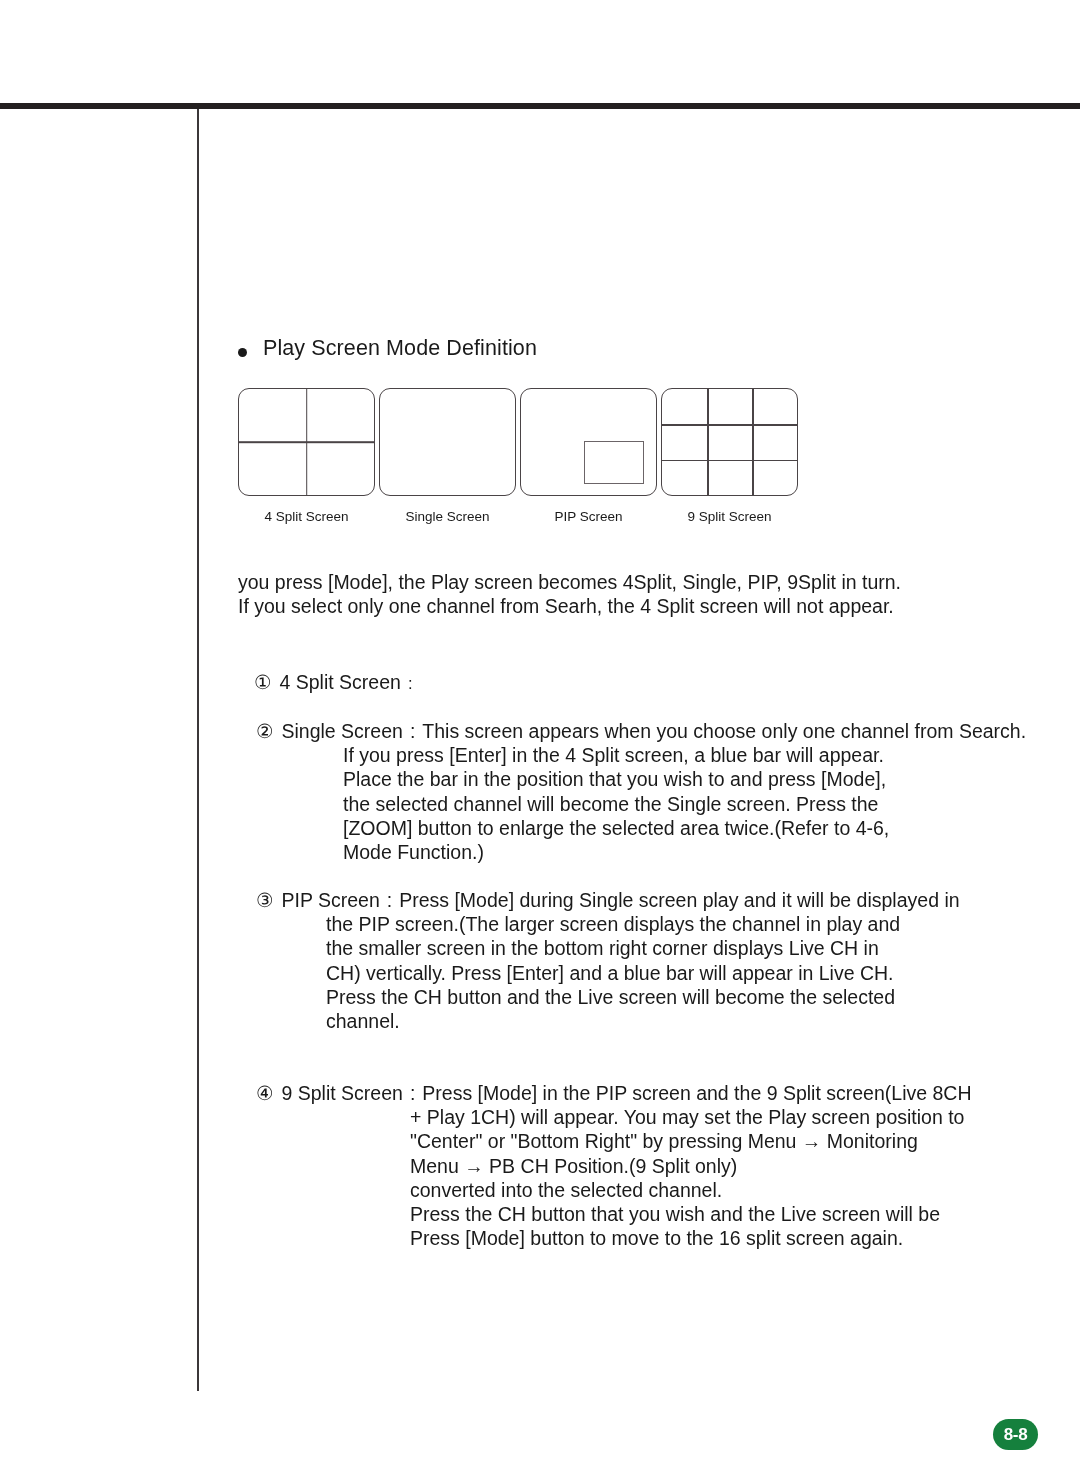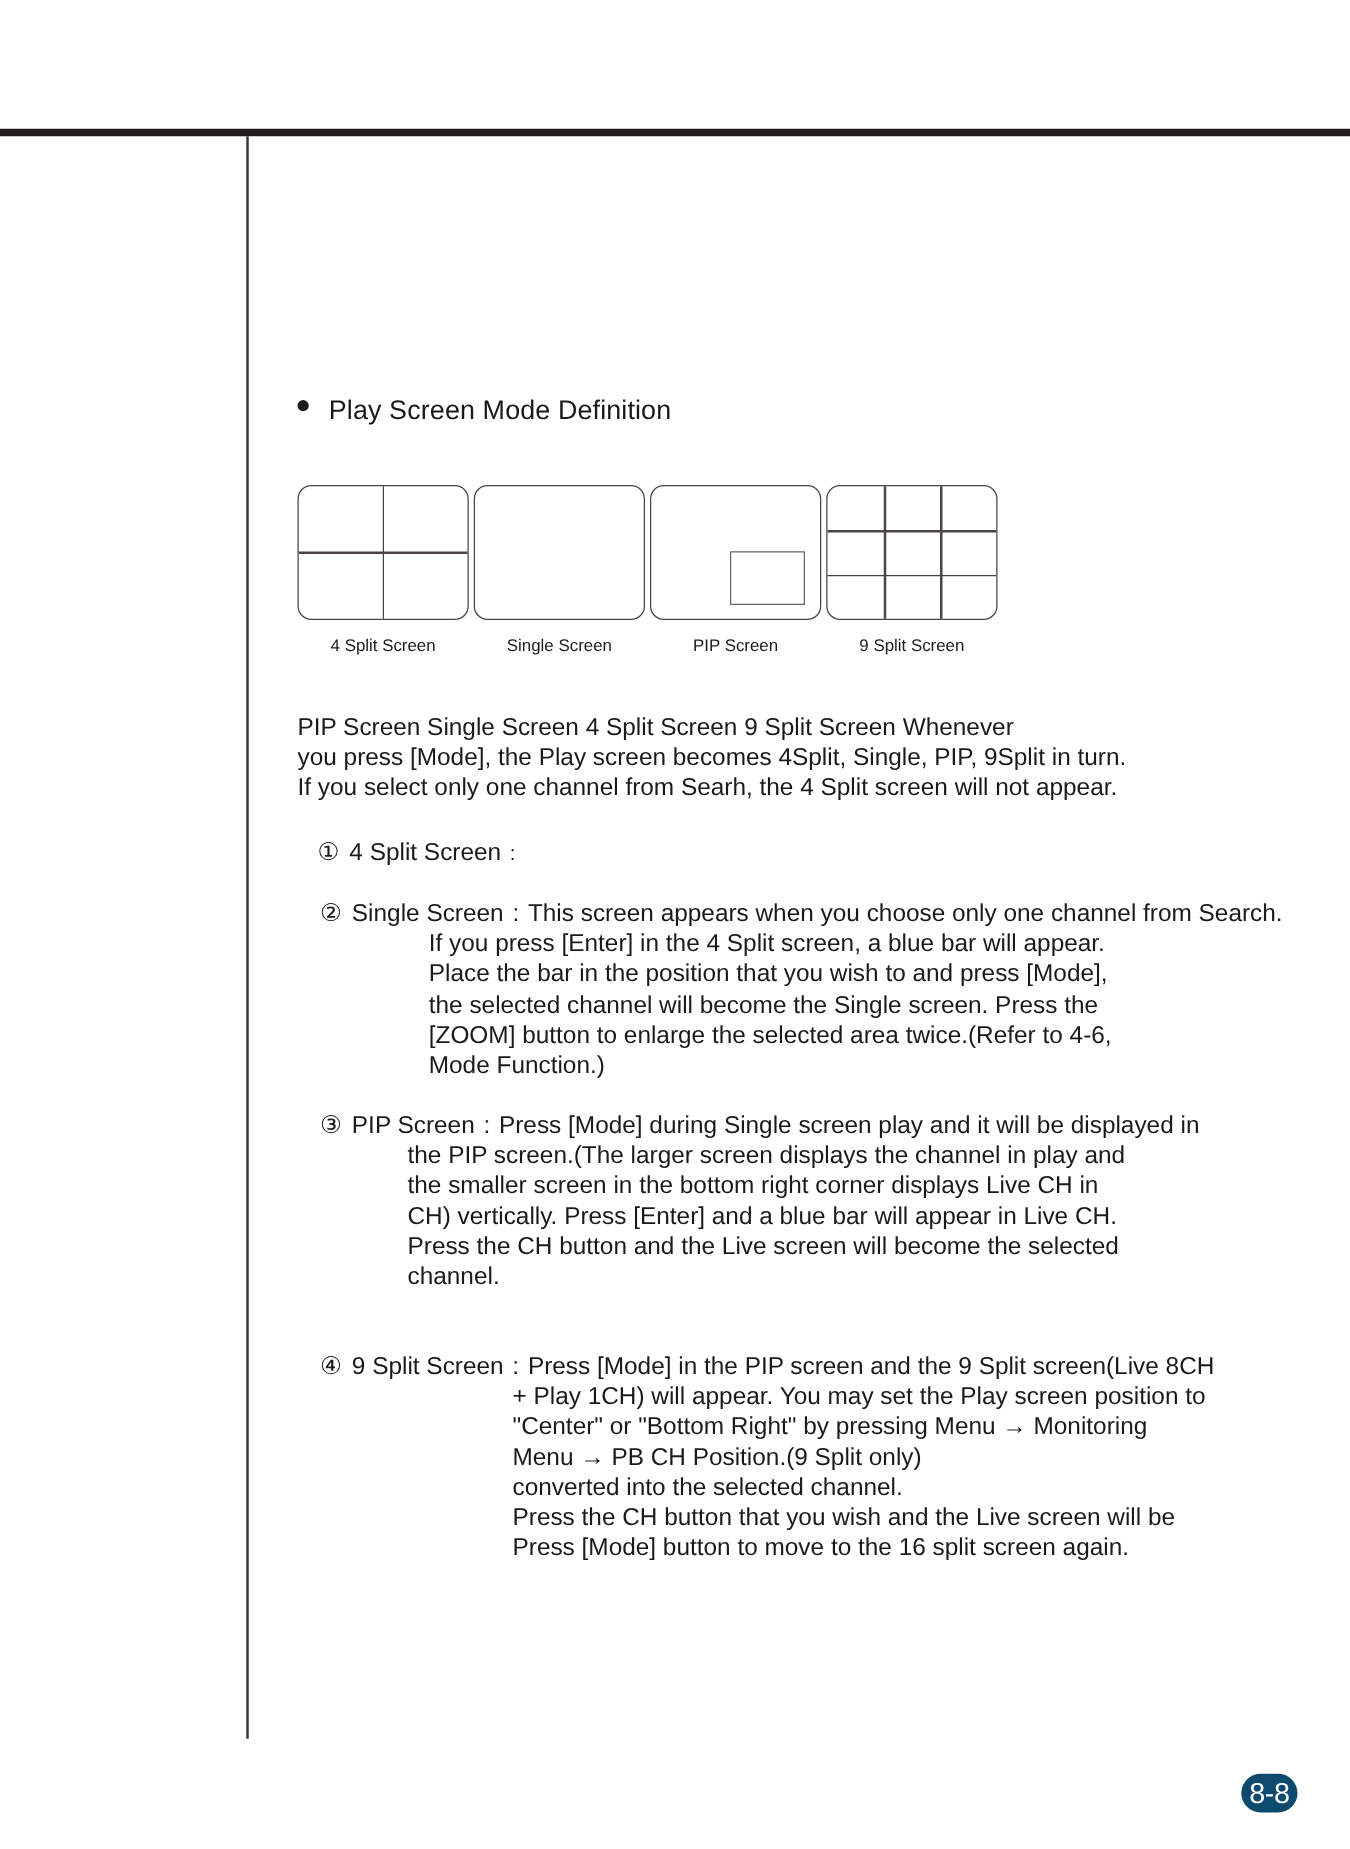--- a/index.html
+++ b/index.html
@@ -31,23 +31,23 @@
     top: 109px;
     width: 2px;
     height: 1282px;
     background: #3b3739;
   }
 
   
   #section-heading {
     position: absolute;
     left: 238px;
-    top: 316px;
-    display: flex;
-    align-items: center;
+    top: 336px;
+    display: flex;
+    align-items: flex-end;
     gap: 16px;
   }
   #section-heading .bullet {
     width: 9px;
     height: 9px;
     border-radius: 50%;
     background: #1a1a1a;
     display: inline-block;
     position: relative;
     top: -4px;
@@ -203,24 +203,24 @@
   #item-9split .cont-block { margin-left: 154px; }
 
   
   #page-number-badge {
     position: absolute;
     left: 993px;
     top: 1419px;
     width: 45px;
     height: 31px;
     border-radius: 16px;
-    background: #0c4a6e;
+    background: #15803d;
     color: #ffffff;
-    font-size: 23px;
-    font-weight: normal;
+    font-size: 17px;
+    font-weight: bold;
     display: flex;
     align-items: center;
     justify-content: center;
     letter-spacing: -0.3px;
   }
 </style>
 </head>
 <body>
 
 <div id="page-frame-top-rule"></div>
@@ -258,21 +258,20 @@
         <span class="h1"></span>
           <span class="h2"></span>
       </div>
     </div>
     <div class="diagram-caption">9 Split Screen</div>
   </div>
 
 </div>
 
 <div id="intro-paragraph">
-  <div class="line">PIP Screen Single Screen 4 Split Screen 9 Split Screen Whenever</div>
   <div class="line">you press [Mode], the Play screen becomes 4Split, Single, PIP, 9Split in turn.</div>
   <div class="line">If you select only one channel from Searh, the 4 Split screen will not appear.</div>
 </div>
 
 <div class="numbered-item" id="item-4split">
   <div class="item-head">
     <span class="marker">①</span>
     <span class="label">4 Split Screen</span>
     <span class="colon">:</span>
   </div>

